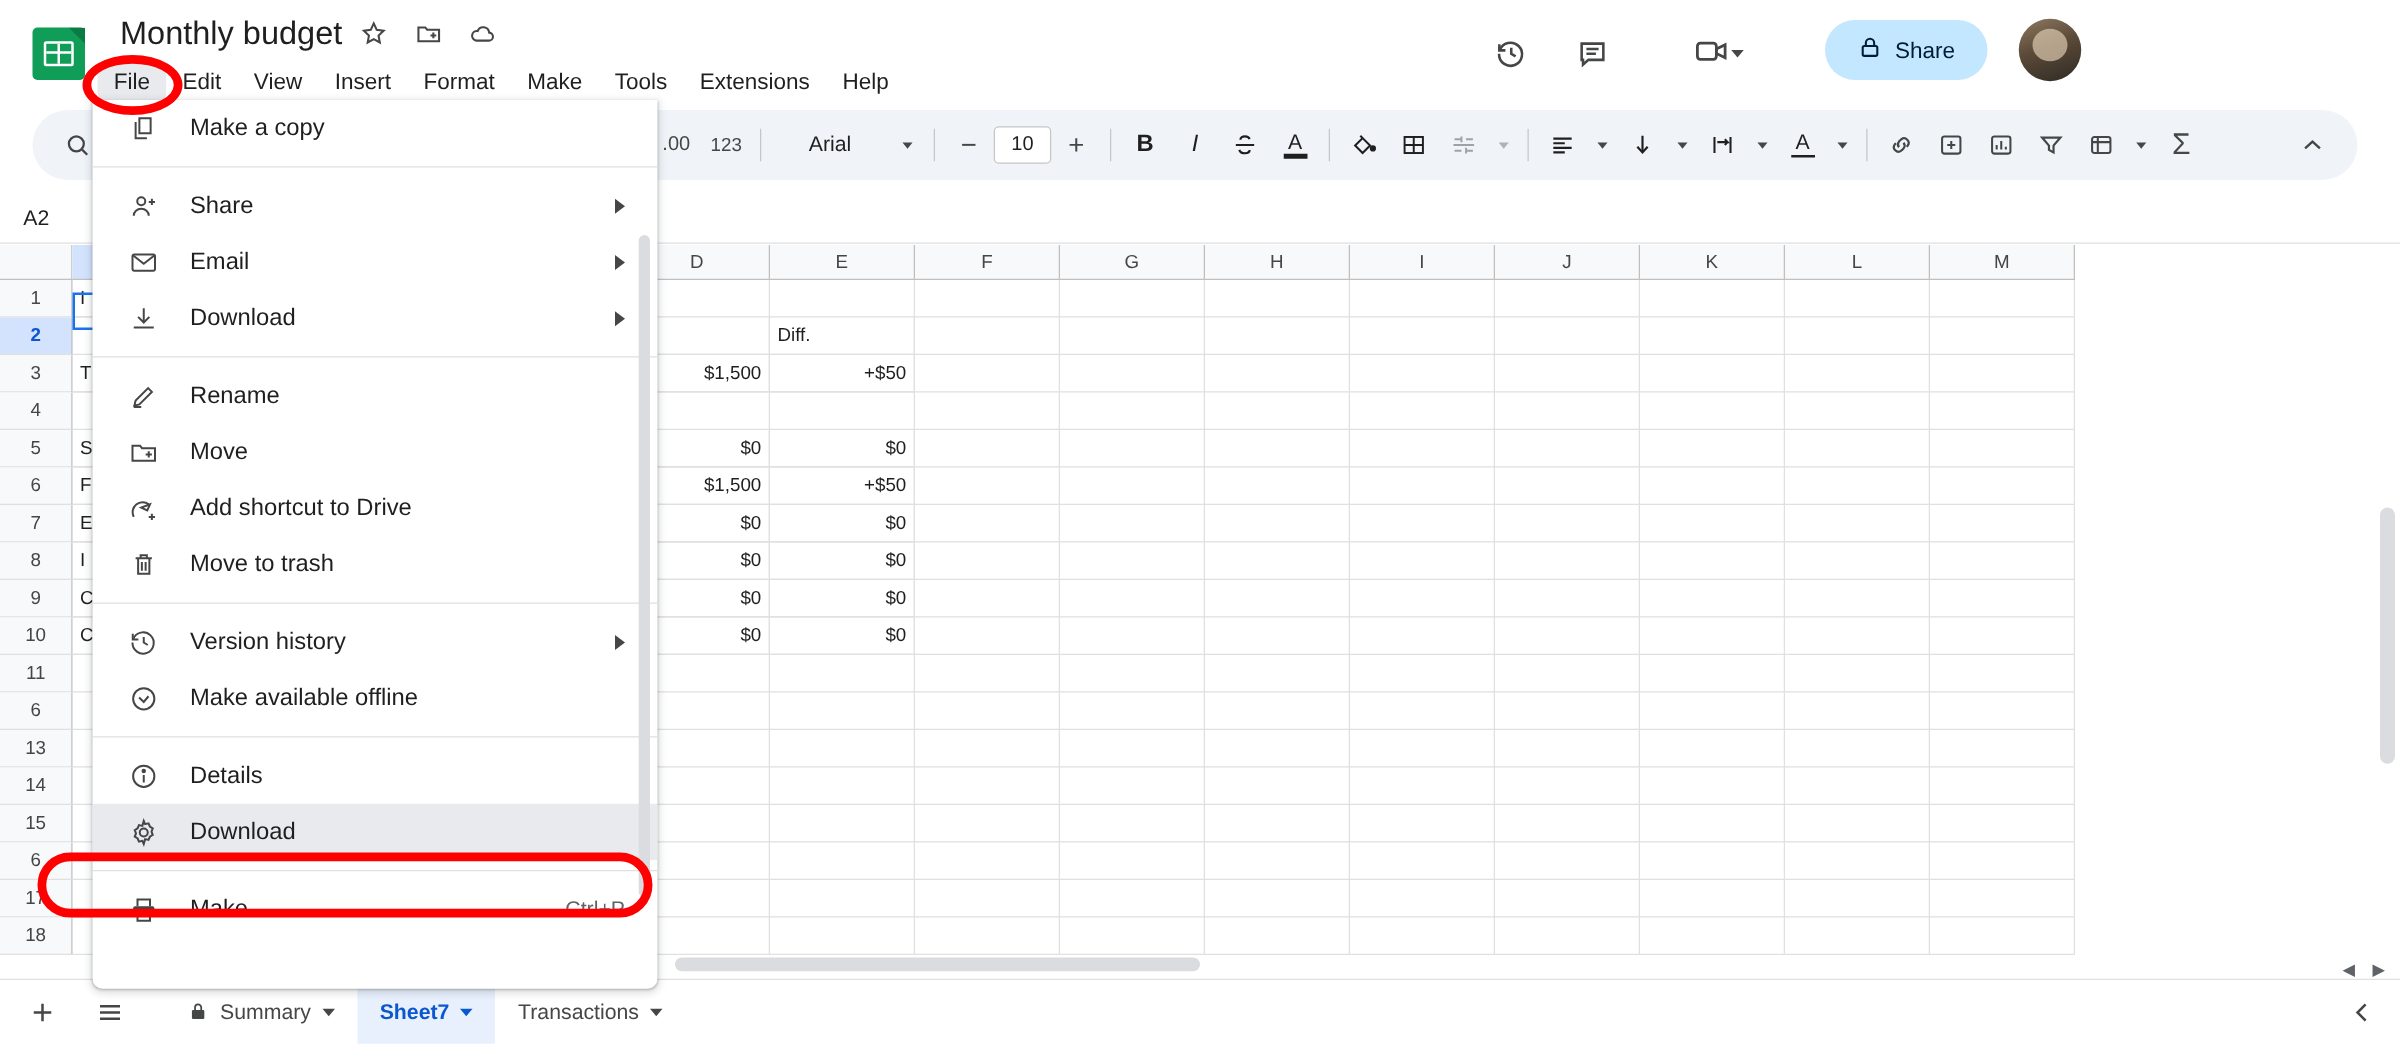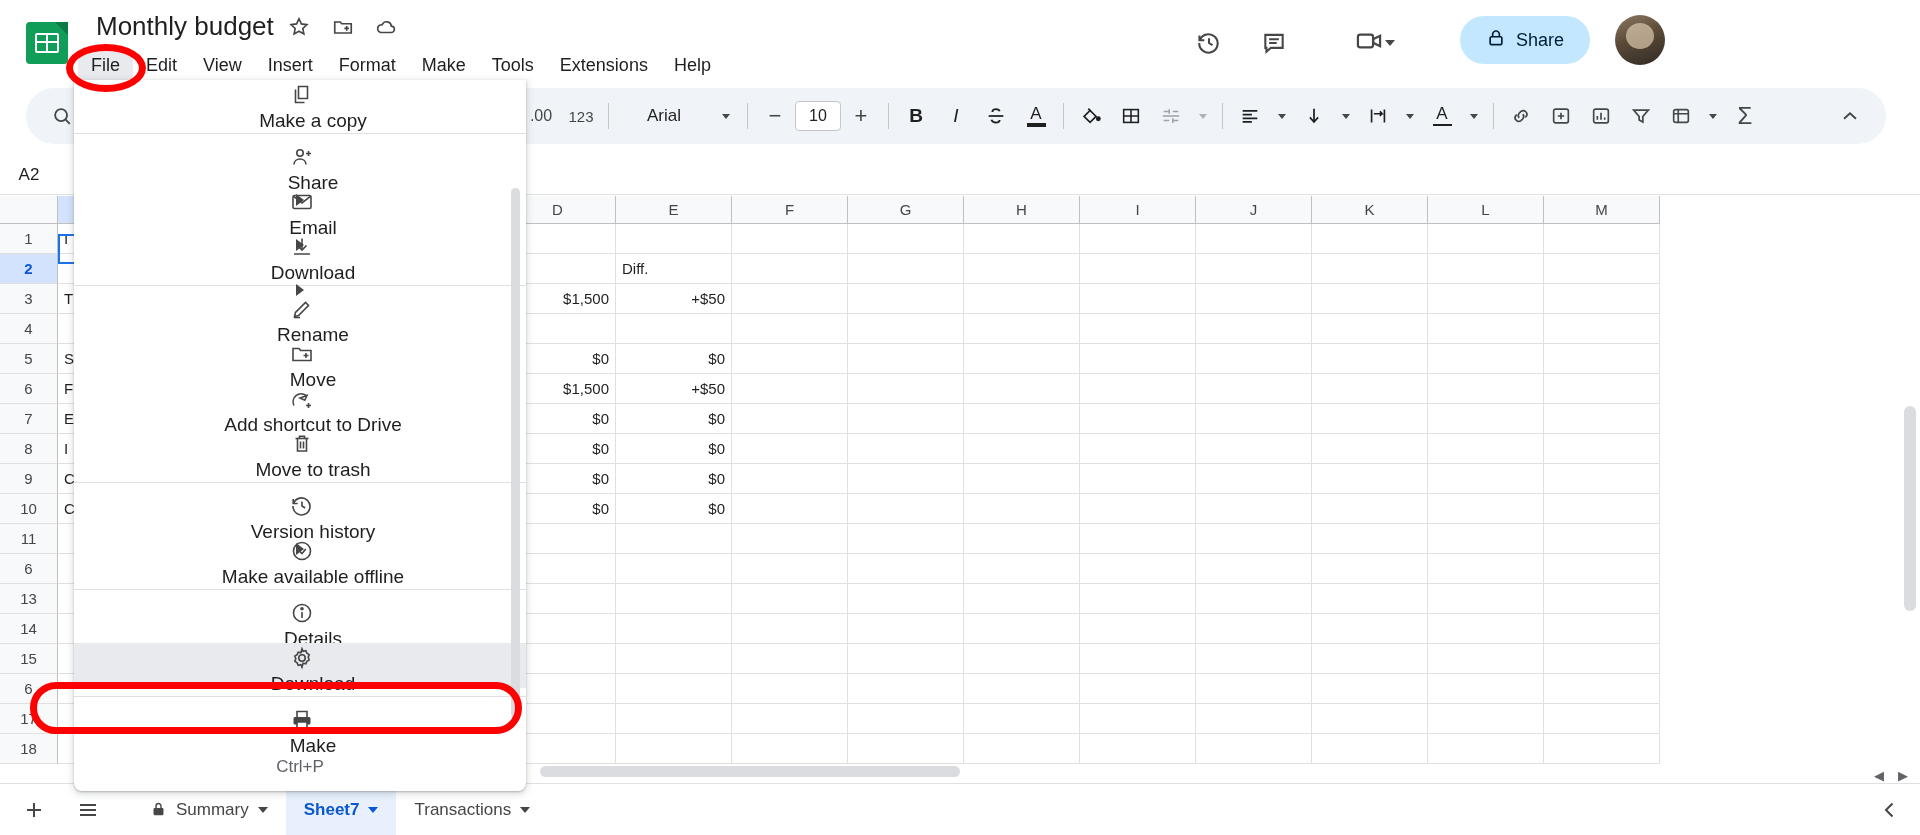--- a/index.html
+++ b/index.html
@@ -105,21 +105,21 @@
   .selbox { position:absolute; border:2px solid #1a73e8; pointer-events:none; }
 
   
   .menu {
     position:absolute; left:74px; top:80px; width:452px; height:711px;
     background:#fff; border-radius:0 0 8px 8px;
     box-shadow:0 2px 6px 2px rgba(60,64,67,.15), 0 1px 2px rgba(60,64,67,.3);
     z-index:40; overflow:hidden;
   }
   .mi { position:relative; height:45px; display:flex; align-items:center; padding:0 0 0 26px;
-        font-size:19px; color:#1f1f1f; cursor:pointer;flex-direction:column; }
+        font-size:19px; color:#1f1f1f; cursor:pointer; }
   .mi.hl { background:#e8eaed; }
   .mi .mico { width:30px; height:30px; display:flex; align-items:center; justify-content:center;
               margin-right:22px; color:#444746; flex:none; }
   .mi .mico svg { width:24px; height:24px; }
   .mi .mlbl { flex:1; white-space:nowrap; }
   .mi .macc { font-size:17px; color:#5f6368; margin-right:26px; }
   .mi .marr { margin-right:26px; width:0;height:0;
               border-top:6px solid transparent;border-bottom:6px solid transparent;
               border-left:8px solid #444746; }
   .mdiv { height:1px; background:#e0e0e0; margin:8px 0; }

